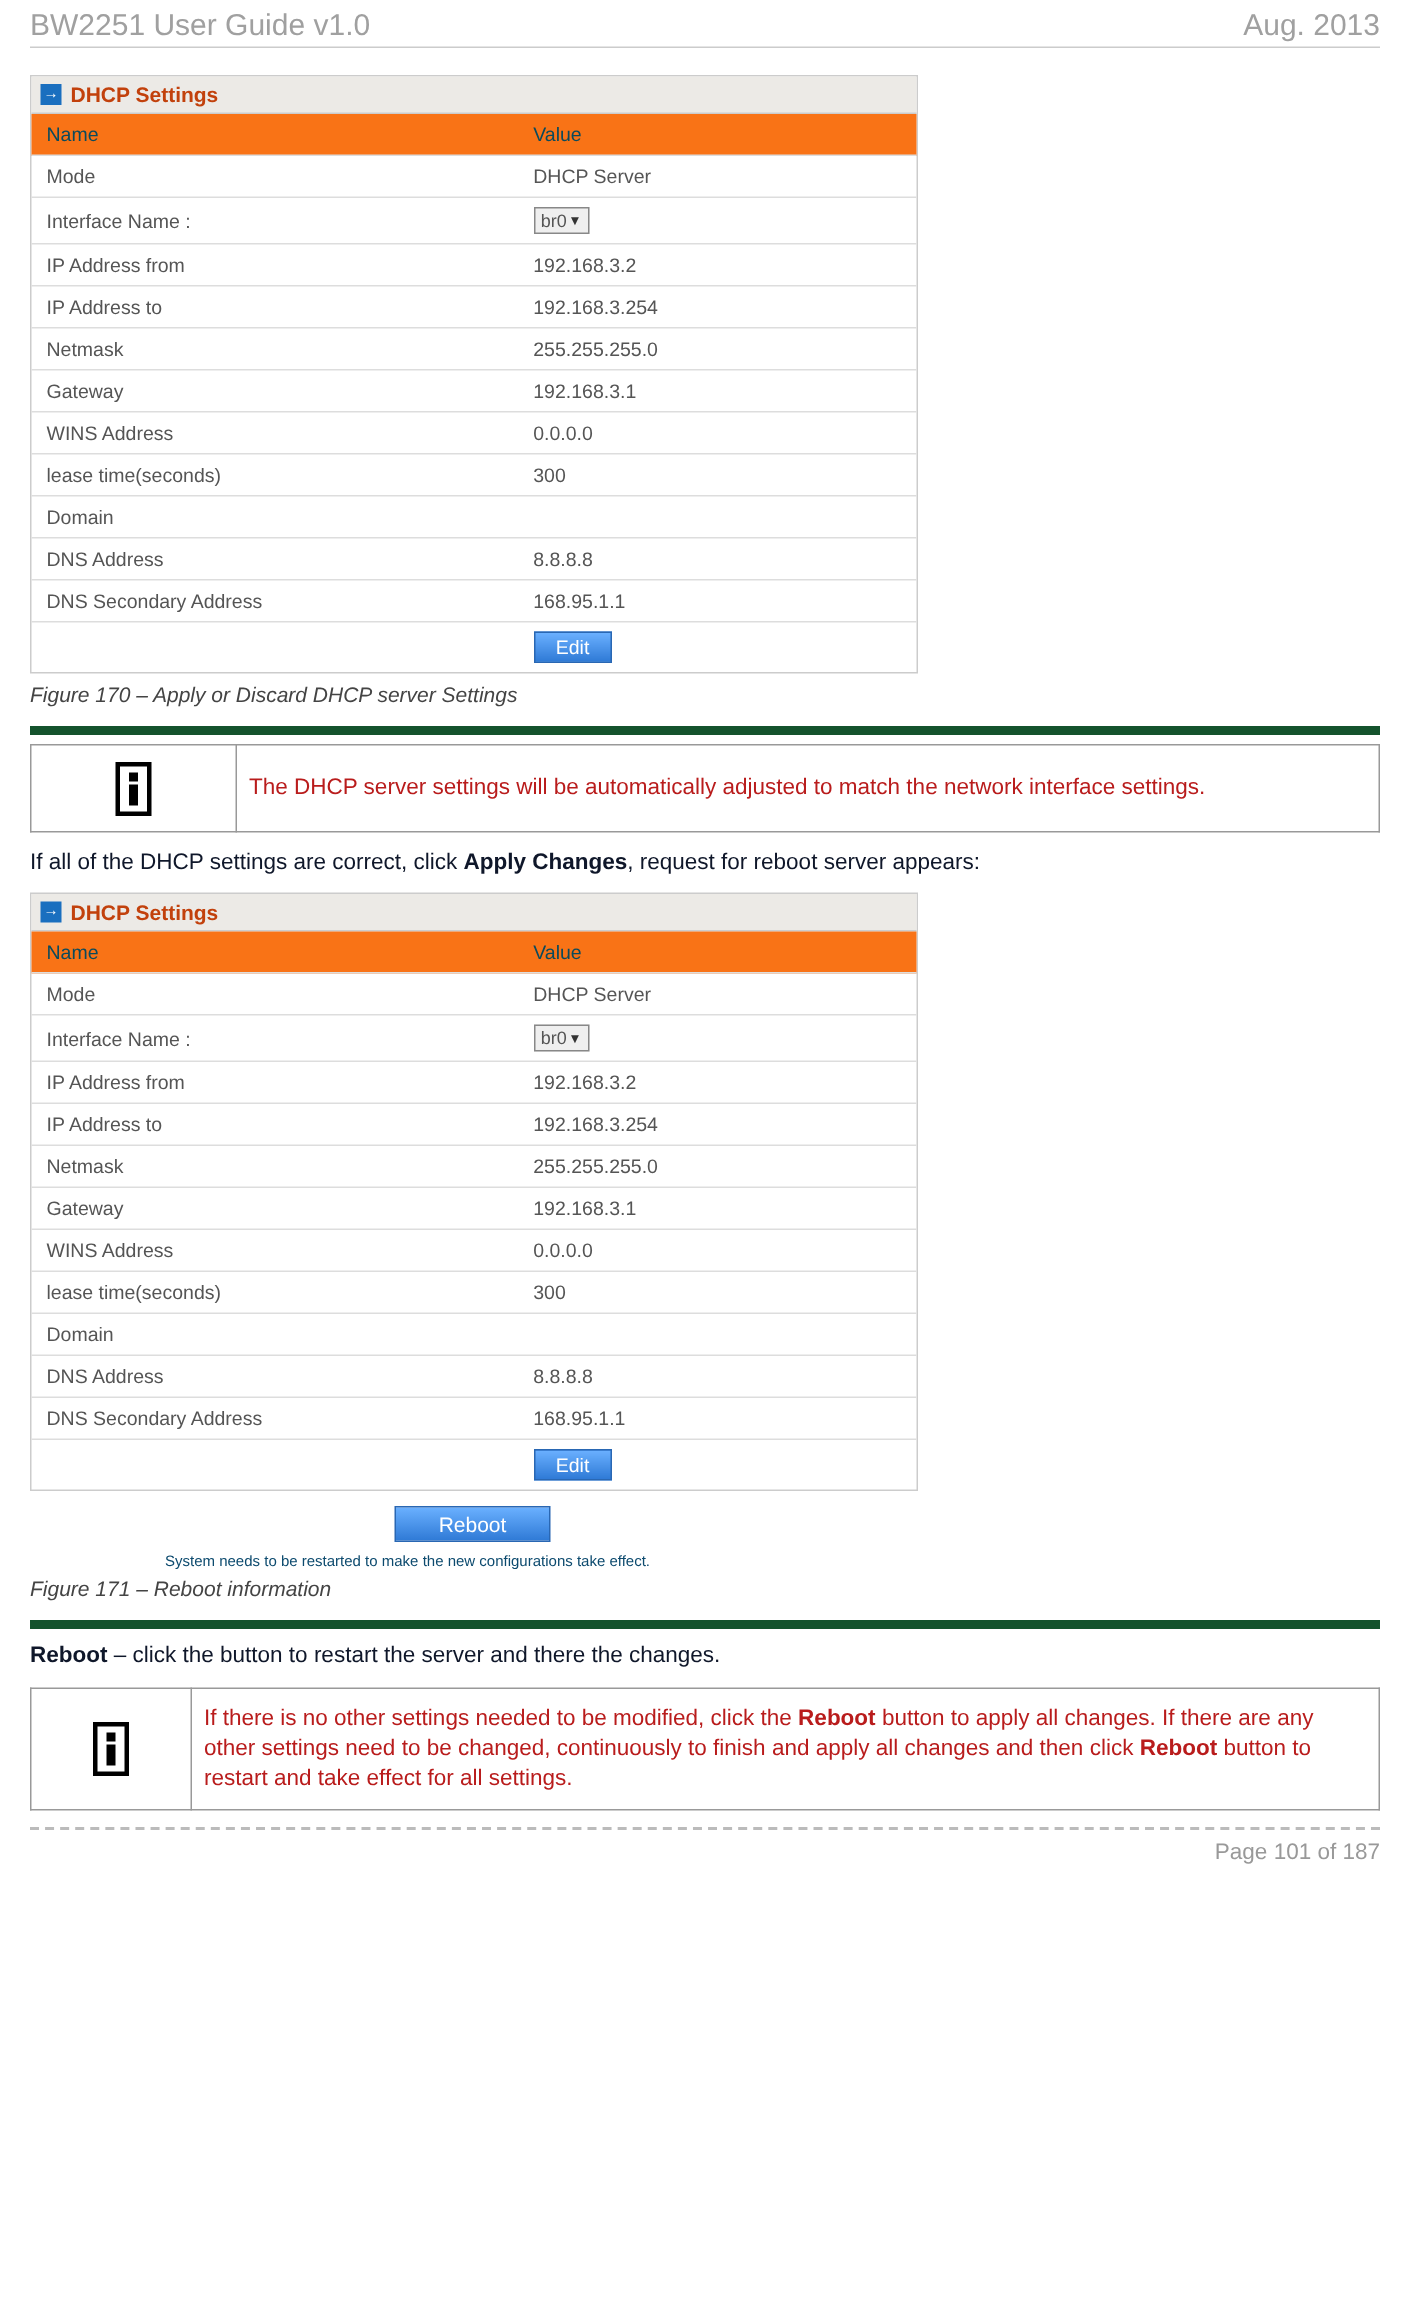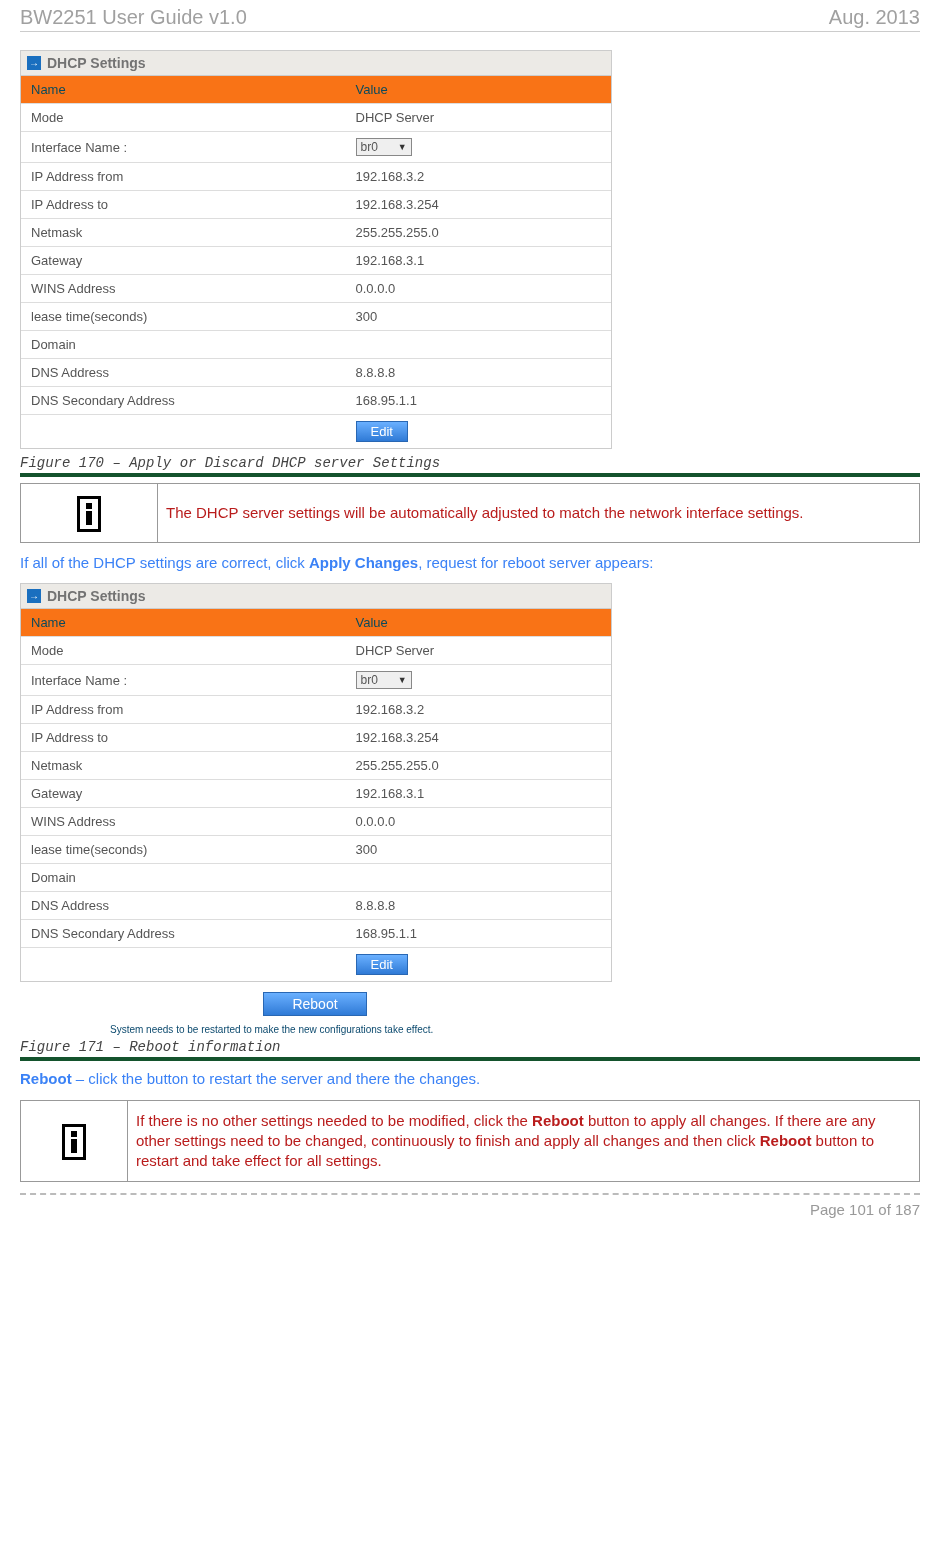--- a/index.html
+++ b/index.html
@@ -43,21 +43,21 @@
     align-items: center;
     justify-content: center;
   }
   .panel-header-icon::before {
     content: "→";
     color: #fff;
     font-size: 10px;
     line-height: 1;
   }
   .panel-title {
-    color: #737373;
+    color: #c2410c;
     font-weight: bold;
     font-size: 14px;
   }
   .dhcp-table {
     width: 100%;
     border-collapse: collapse;
     font-size: 13px;
   }
   .dhcp-table th {
     background: #f97316;
@@ -73,21 +73,21 @@
     padding: 6px 10px;
     border-top: 1px solid #ddd;
     color: #555;
   }
   .select-look {
     border: 1px solid #888;
     padding: 1px 4px;
     font-size: 12px;
     display: inline-flex;
     align-items: center;
-    gap: 20px;
+    gap: 1px;
     background: #efefef;
   }
   .select-look .arrow {
     font-size: 9px;
     color: #333;
   }
   .edit-btn {
     display: inline-block;
     background: linear-gradient(#6ab0ff, #2f7ad6);
     color: #fff;
@@ -100,24 +100,23 @@
   .edit-cell {
     padding: 4px 10px 6px;
   }
   .caption {
     font-style: italic;
     color: #444;
     font-size: 14px;
     margin: 4px 0 10px;
   }
   .caption-border {
-    border-bottom: 4px solid #14532d;
-    padding-bottom: 2px;
+    border-bottom: 6px solid #14532d;
+    padding-bottom: 13px;
     margin-bottom: 6px;
-    font-family: Liberation Mono, monospace;
   }
   .note-table {
     width: 100%;
     border-collapse: collapse;
     border: 1px solid #999;
     margin: 0 0 10px;
   }
   .note-table td {
     border: 1px solid #999;
     padding: 10px 8px;
@@ -149,21 +148,21 @@
     height: 14px;
     background: #000;
   }
   .info-icon-inner {
     display: flex;
     flex-direction: column;
     align-items: center;
   }
   .body-text {
     font-size: 15px;
-    color: #3b82f6;
+    color: #0f172a;
     margin: 8px 0 10px;
     line-height: 1.35;
   }
   .reboot-wrap {
     width: 590px;
     text-align: center;
     margin: 10px 0 4px;
   }
   .reboot-btn {
     display: inline-block;

